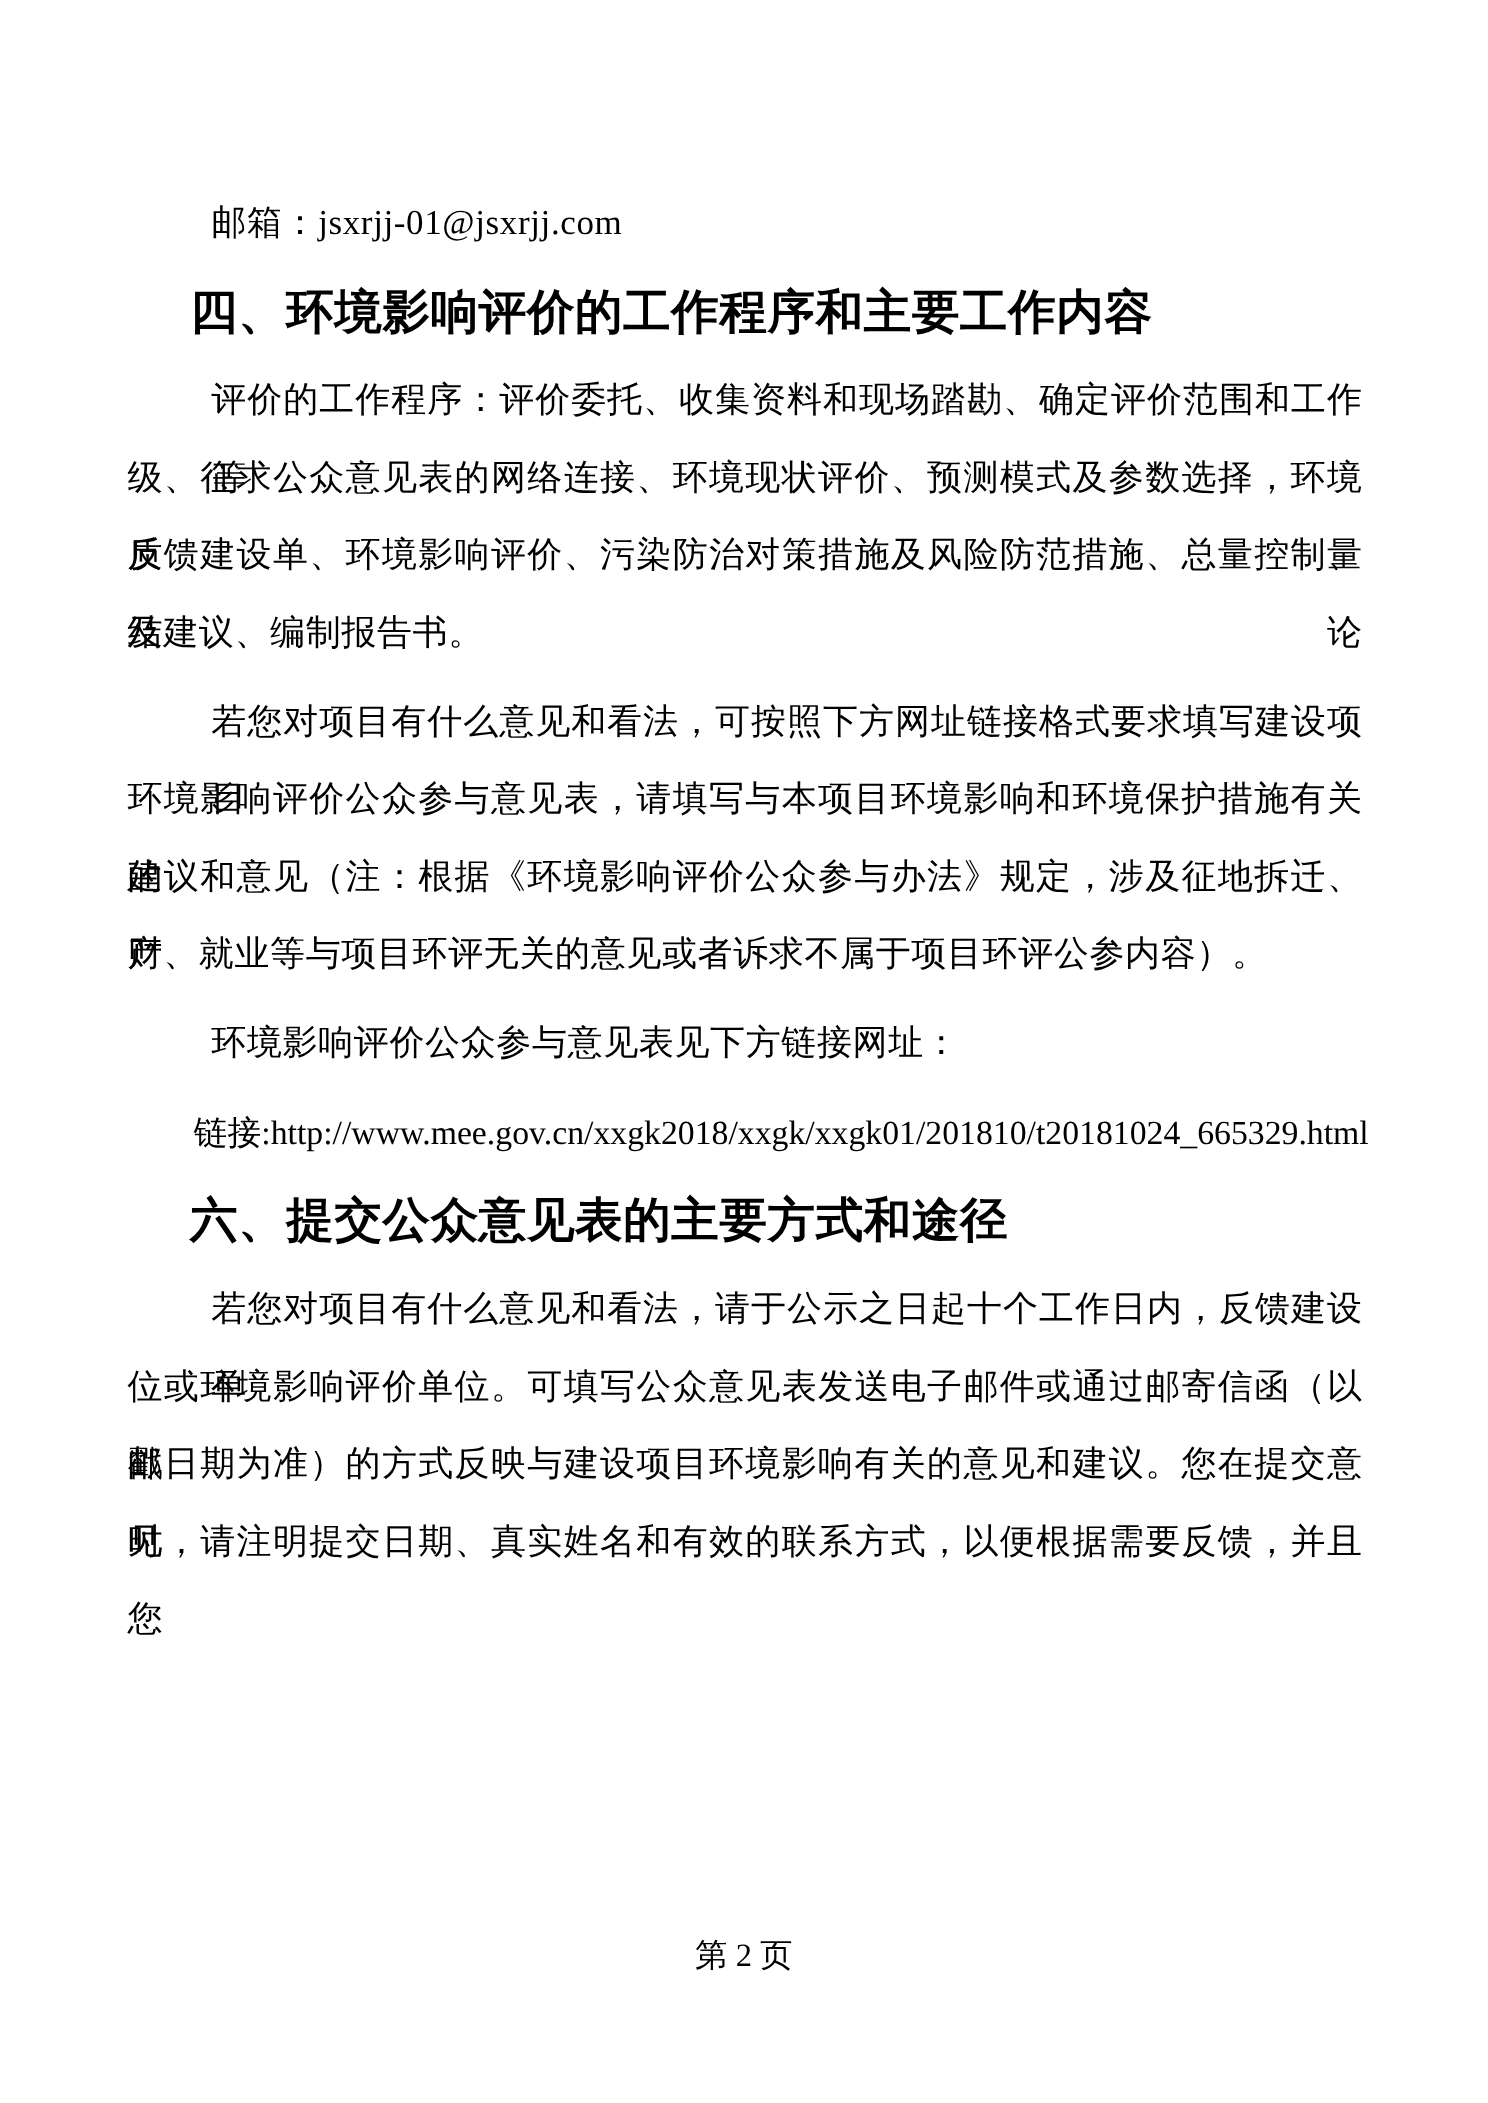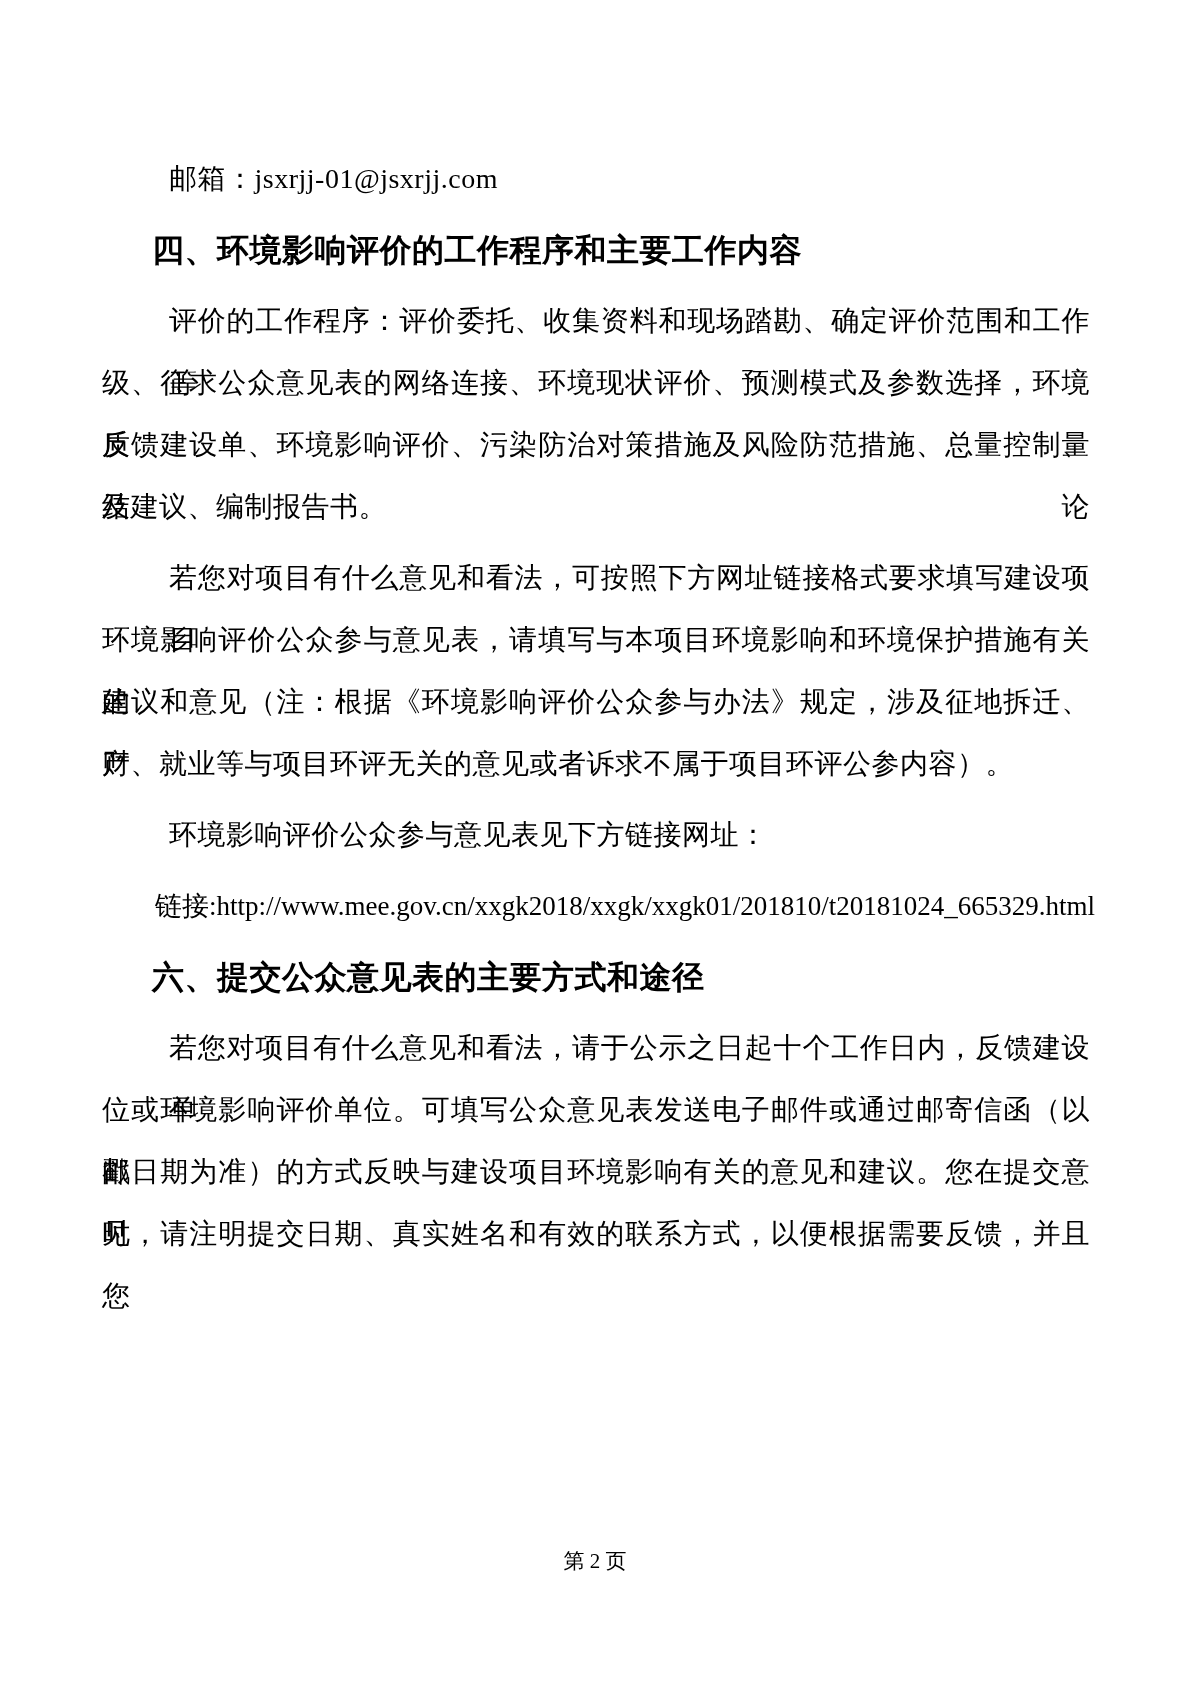--- a/index.html
+++ b/index.html
@@ -38,34 +38,34 @@
   }
   .paragraph .line.justify {
     white-space: normal;
     text-align: justify;
     text-align-last: justify;
     text-justify: inter-character;
   }
   .heading .line {
     padding-left: 50px;
     font-weight: 700;
-    font-size: 32px;
+    font-size: 38px;
   }
   .link .line {
     padding-left: 53px;
     font-size: 27px;
     letter-spacing: 0;
   }
   .footer {
     position: absolute;
     left: 0;
     top: 1547px;
     width: 100%;
     text-align: center;
-    font-size: 21px;
+    font-size: 26px;
     color: #000000;
   }
 </style>
 </head>
 <body>
 
 <div class="page">
   <div class="content" id="doc-content">
       <div class="block paragraph">
         <div class="line first">邮箱：jsxrjj-01@jsxrjj.com</div>

